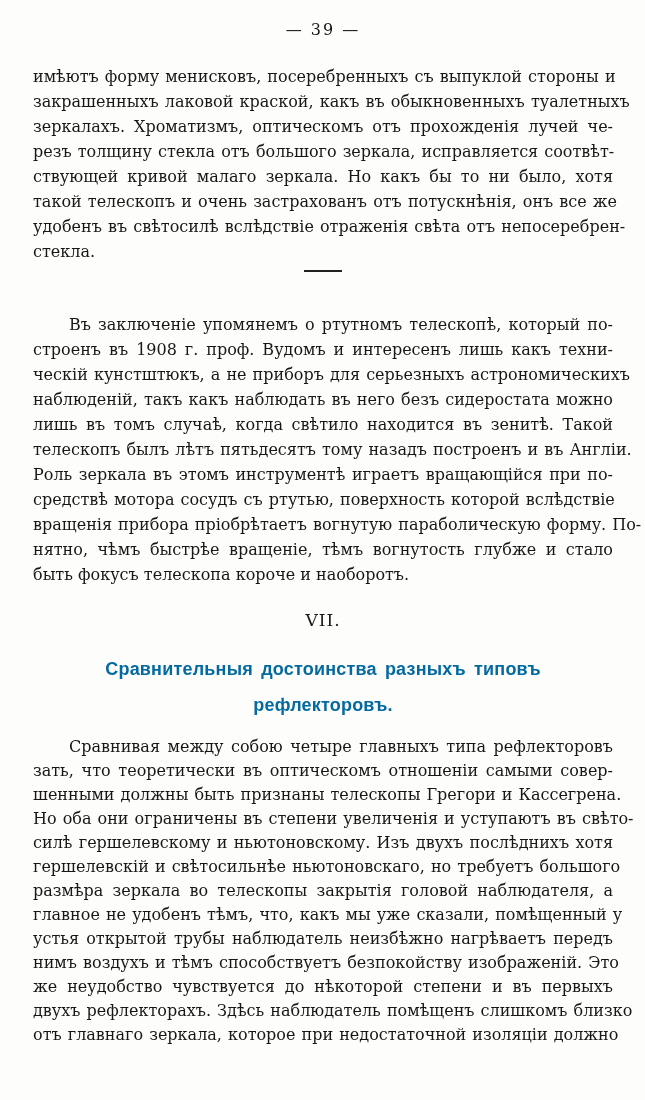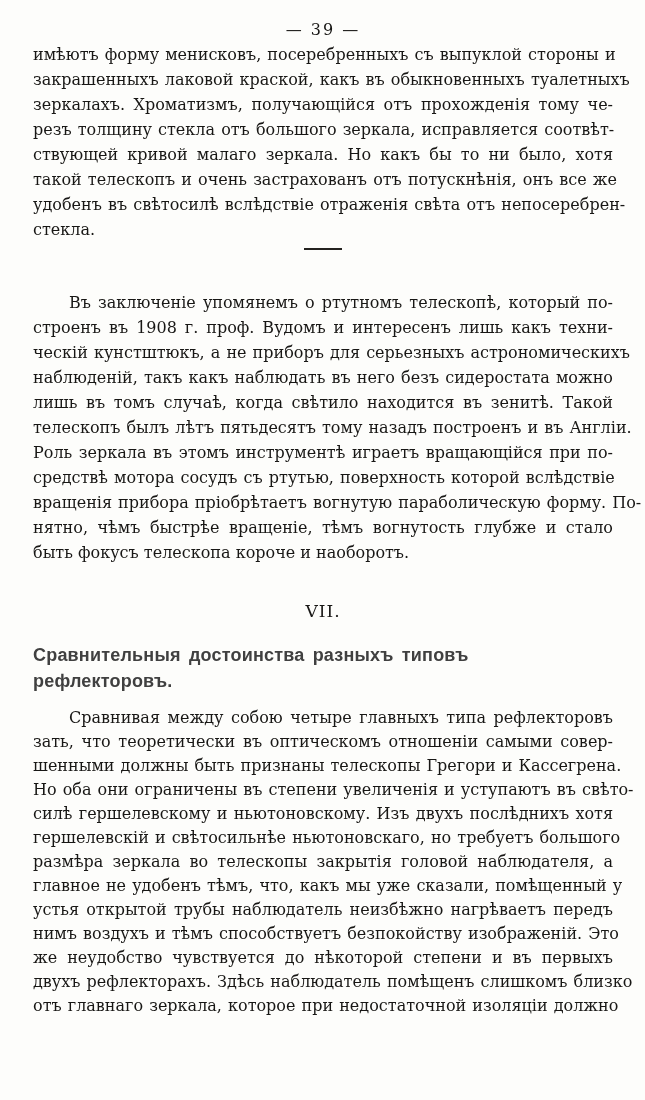--- a/index.html
+++ b/index.html
@@ -22,69 +22,70 @@
   }
   .pagenum {
     text-align: center;
     line-height: 24px;
     letter-spacing: 2px;
     font-size: 16px;
   }
   .para {
     margin: 0;
   }
-  .para1 { margin-top: 0; }
+  .para1 { margin-top: 22px; }
   .para2 { margin-top: 40px; }
   .para3 { margin-top: 12px; line-height: 24px; }
   .line {
     text-align: justify;
     text-align-last: justify;
     word-spacing: 1px;
     white-space: nowrap;
   }
   .line.indent { text-indent: 36px; }
   .line.end {
     text-align-last: left;
     word-spacing: normal;
   }
   .divider {
     width: 38px;
     height: 2px;
     background: #24221f;
     margin: 6px auto 0 auto;
   }
   .numeral {
-    margin-top: 35px;
+    margin-top: 22px;
     text-align: center;
     font-size: 17px;
     line-height: 22px;
     letter-spacing: 1px;
   }
   .chapter-title {
     margin-top: 20px;
+    text-align: center;
     font-family: "Liberation Sans", "DejaVu Sans", sans-serif;
     font-weight: bold;
     font-size: 18px;
-    line-height: 26px;
+    line-height: 36px;
     letter-spacing: 0.2px;
     word-spacing: 3px;
-    color: #404040;
+    color: #0369a1;
   }
 </style>
 </head>
 <body>
 
 <div class="sheet">
 
   <div class="pagenum">— 39 —</div>
 
   <div class="para para1">
     <div class="line">имѣютъ форму менисковъ, посеребренныхъ съ выпуклой стороны и</div>
     <div class="line">закрашенныхъ лаковой краской, какъ въ обыкновенныхъ туалетныхъ</div>
-    <div class="line">зеркалахъ. Хроматизмъ, получающійся отъ прохожденія тому че-</div>
+    <div class="line">зеркалахъ. Хроматизмъ, оптическомъ отъ прохожденія лучей че-</div>
     <div class="line">резъ толщину стекла отъ большого зеркала, исправляется соотвѣт-</div>
     <div class="line">ствующей кривой малаго зеркала. Но какъ бы то ни было, хотя</div>
     <div class="line">такой телескопъ и очень застрахованъ отъ потускнѣнія, онъ все же</div>
     <div class="line">удобенъ въ свѣтосилѣ вслѣдствіе отраженія свѣта отъ непосеребрен-</div>
     <div class="line end">стекла.</div>
   </div>
 
   <div class="divider"></div>
 
   <div class="para para2">

